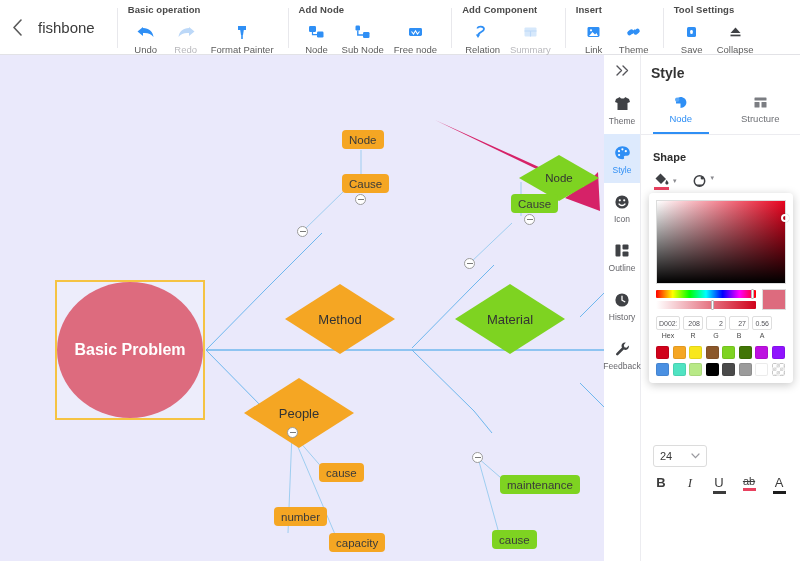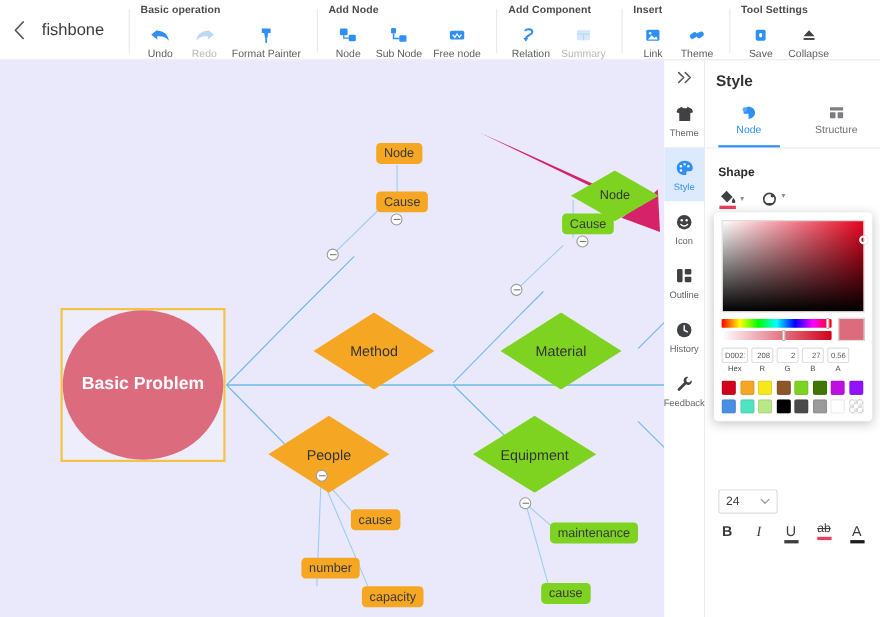--- a/index.html
+++ b/index.html
@@ -411,26 +411,20 @@
       <span class="label">Material</span>
     </div>
 
     <div class="diamond-wrap" style="left:244px;top:323px;width:110px;height:70px;">
       <svg width="110" height="70" viewBox="0 0 110 70">
         <polygon points="55,0 110,35 55,70 0,35" fill="#F5A623"></polygon>
       </svg>
       <span class="label">People</span>
     </div>
 
-    <div class="diamond-wrap" style="left:430px;top:323px;width:112px;height:70px;">
-      <svg width="112" height="70" viewBox="0 0 112 70">
-        <polygon points="56,0 112,35 56,70 0,35" fill="#7ED321"></polygon>
-      </svg>
-      <span class="label">Equipment</span>
-    </div>
 
     <div class="diamond-wrap" style="left:519px;top:100px;width:80px;height:46px;">
       <svg width="80" height="46" viewBox="0 0 80 46">
         <polygon points="40,0 80,23 40,46 0,23" fill="#7ED321"></polygon>
       </svg>
       <span class="label" style="font-size:11.5px;">Node</span>
     </div>
 
     <div class="node rect-node" style="left:342px;top:75px;background:#F5A623;">
       <span>Node</span>

